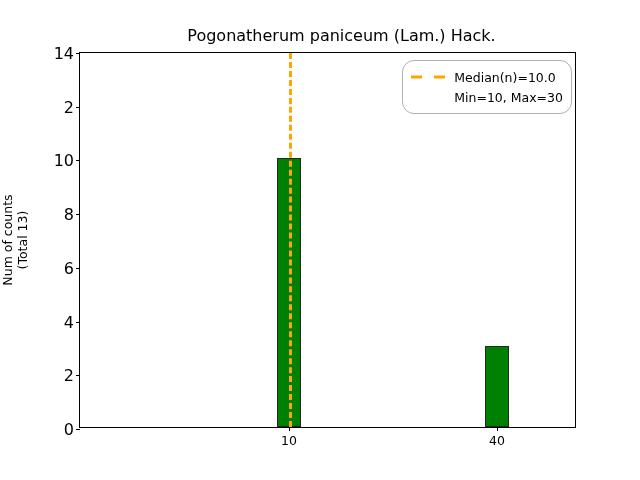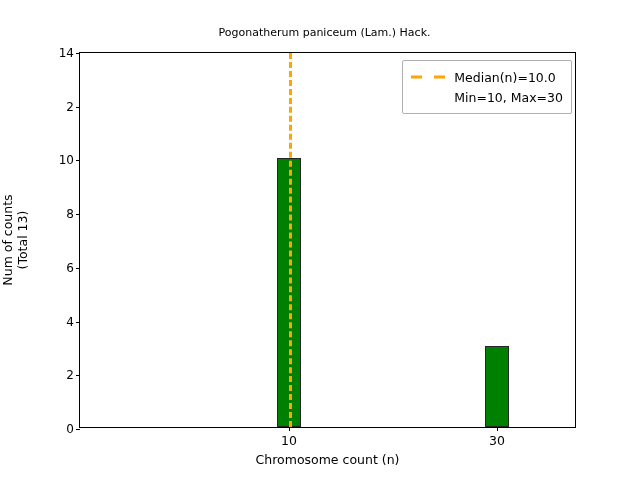--- a/index.html
+++ b/index.html
@@ -14,25 +14,25 @@
     position: relative;
     width: 640px;
     height: 480px;
     background: #ffffff;
     overflow: hidden;
   }
 
   
   #chart-title {
     position: absolute;
-    left: 76px;
+    left: 93px;
     top: 26px;
     width: 497px;
     text-align: center;
-    font-size: 11px;
+    font-size: 16px;
     color: #000000;
     white-space: nowrap;
   }
 
   
   #plot-area {
     position: absolute;
     left: 79px;
     top: 52px;
     width: 497px;
@@ -66,21 +66,21 @@
     left: -4px;
     width: 4px;
     height: 0;
     border-top: 1.1px solid #000000;
   }
   .ytick-label {
     position: absolute;
     right: 100%;
     margin-right: 6px;
     transform: translateY(-50%);
-    font-size: 12px;
+    font-size: 16px;
     color: #000000;
     white-space: nowrap;
   }
   .xtick-mark {
     position: absolute;
     top: 100%;
     width: 0;
     height: 4px;
     border-left: 1.1px solid #000000;
   }
@@ -120,21 +120,21 @@
     white-space: nowrap;
   }
   #ylabel .yl-line { display: block; }
 
   
   #legend {
     position: absolute;
     right: 3px;
     top: 7px;
     border: 1px solid #b0b0b0;
-    border-radius: 2px;
+    border-radius: 12px;
     background: #ffffff;
     padding: 6px 8px 6px 8px;
     box-sizing: border-box;
   }
   .legend-row {
     display: flex;
     align-items: center;
     height: 20px;
   }
   .legend-swatch {
@@ -203,41 +203,40 @@
       <div class="ytick-mark"></div>
       <div class="ytick-label">14</div>
     </div>
 
     <div class="xtick" style="position:absolute;left:209px;top:0;width:0;height:100%;">
       <div class="xtick-mark"></div>
       <div class="xtick-label">10</div>
     </div>
     <div class="xtick" style="position:absolute;left:417px;top:0;width:0;height:100%;">
       <div class="xtick-mark"></div>
-      <div class="xtick-label">30</div>
+      <div class="xtick-label">40</div>
     </div>
 
     <div class="bar" style="left:197px; width:24px; height:268.57px;"></div>
     <div class="bar" style="left:405px; width:24px; height:80.57px;"></div>
 
     <div id="median-line" style="left:209px;"></div>
 
     <div id="legend">
       <div class="legend-row">
         <span class="legend-swatch"></span>
         <span class="legend-text">Median(n)=10.0</span>
       </div>
       <div class="legend-row second">
         <span class="legend-swatch"></span>
         <span class="legend-text">Min=10, Max=30</span>
       </div>
     </div>
 
   </div>
 
-  <div id="xlabel">Chromosome count (n)</div>
 
   <div id="ylabel">
     <span class="yl-line">Num of counts</span>
     <span class="yl-line">(Total 13)</span>
   </div>
 
 </div>
 
 </body></html>

